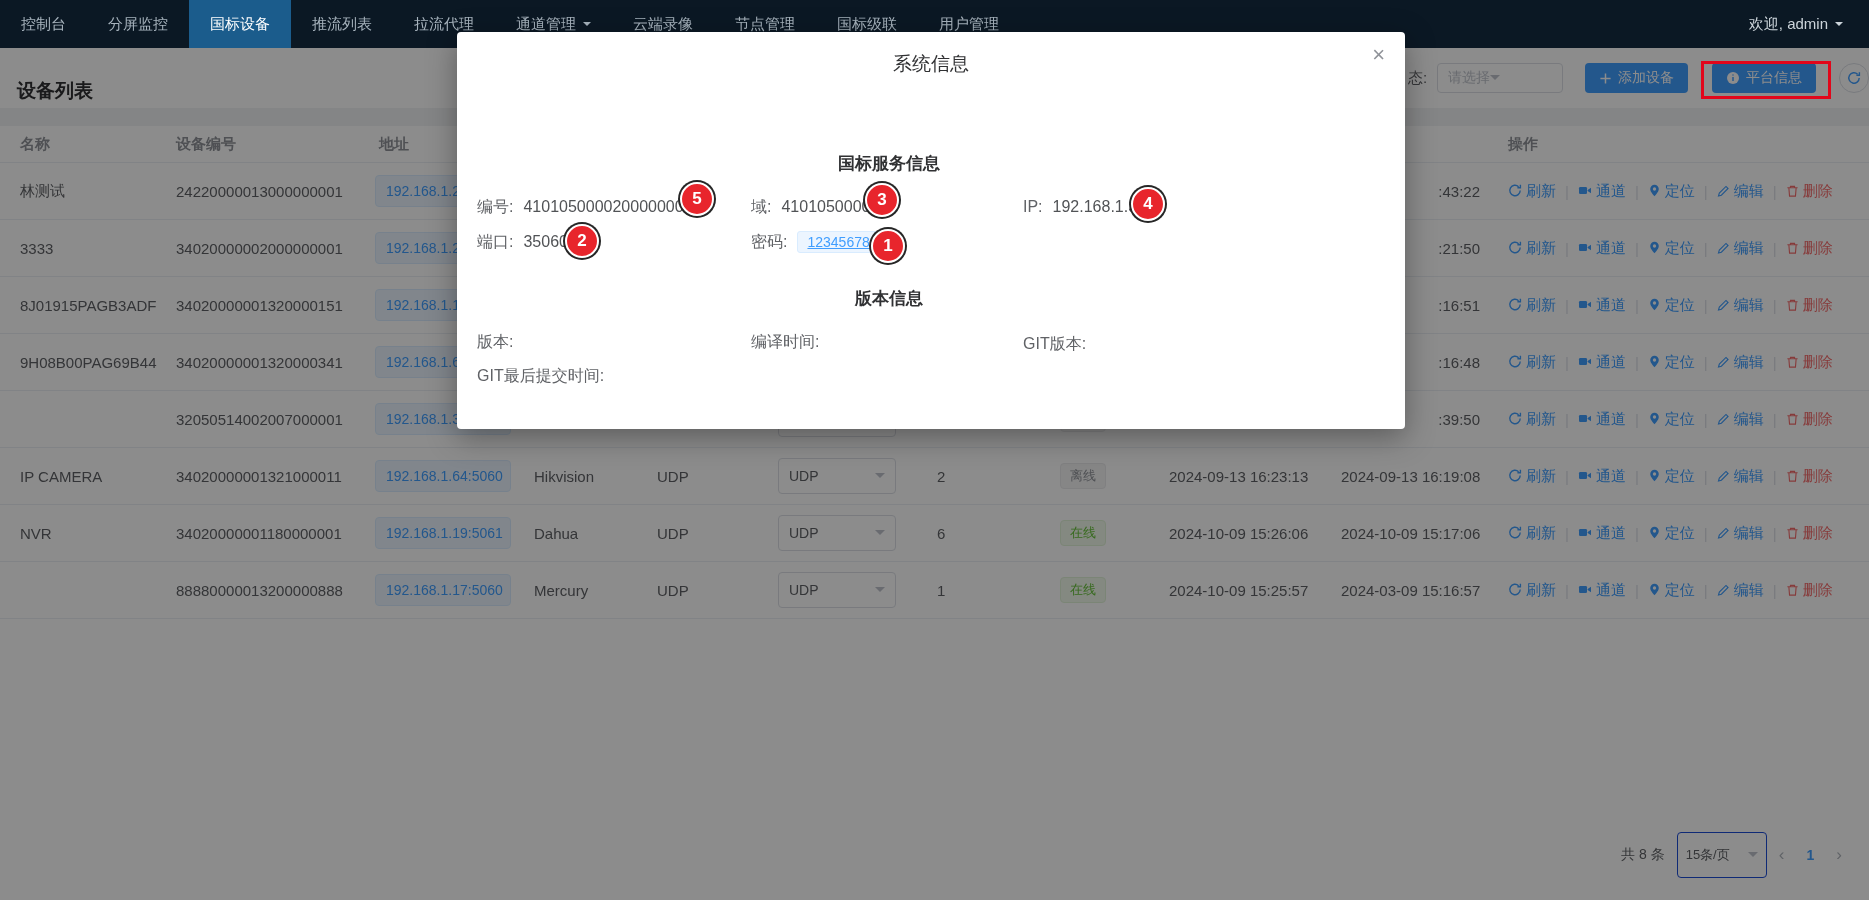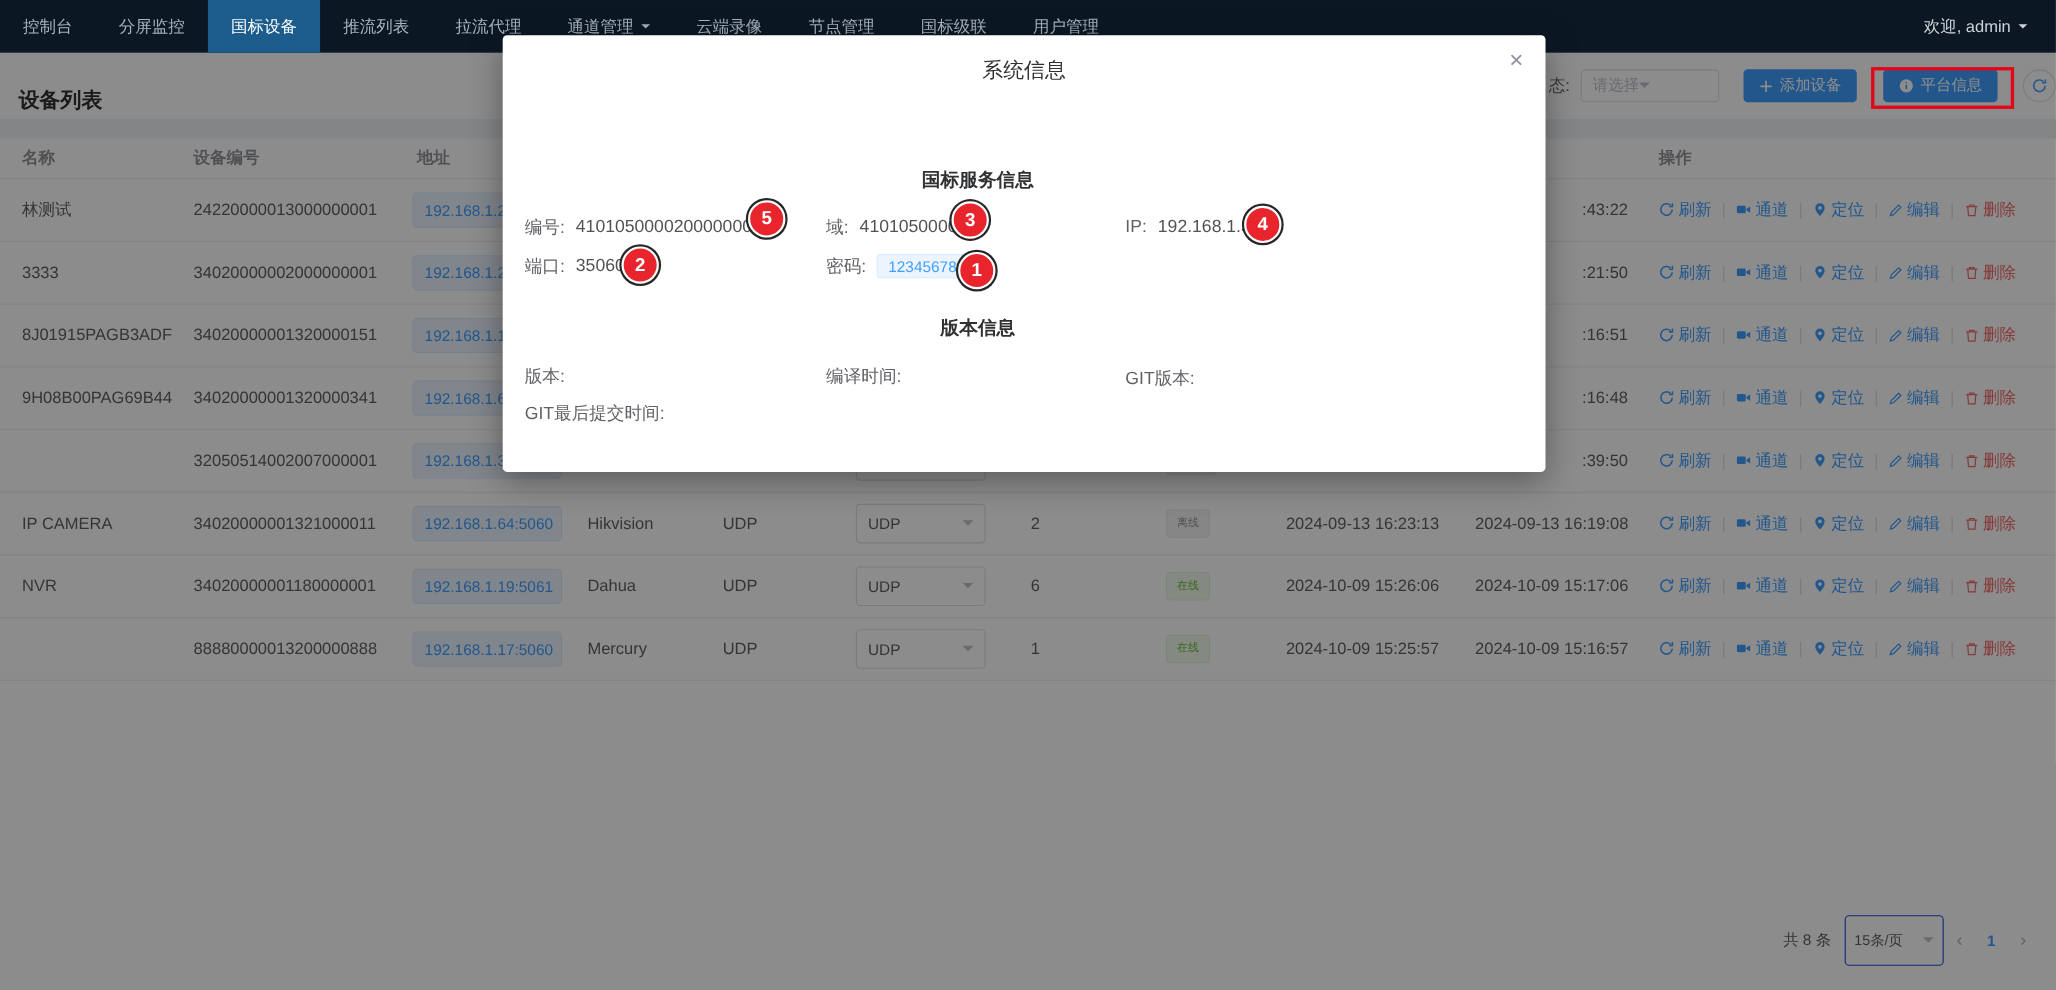--- a/index.html
+++ b/index.html
@@ -32,21 +32,21 @@
   .c{position:absolute;top:50%;transform:translateY(-50%);white-space:nowrap;}
   .col-name{left:20px;}.col-id{left:176px;}
   .tagaddr{left:375px;width:136px;height:32px;line-height:30px;box-sizing:border-box;padding:0 10px;overflow:hidden;
            color:#409eff;background:#ecf5ff;border:1px solid #d9ecff;border-radius:4px;font-size:14px;cursor:pointer;}
   .col-manu{left:534px;}.col-trans{left:657px;}
   .col-sel{left:778px;width:118px;height:36px;box-sizing:border-box;border:1px solid #dcdfe6;border-radius:4px;
            background:#fff;display:flex;align-items:center;justify-content:space-between;padding:0 10px;
            color:#606266;font-size:14px;cursor:pointer;}
   .sel-caret{width:0;height:0;border:5px solid transparent;border-top-color:#c0c4cc;transform:translateY(2px);}
   .col-chan{left:937px;}
-  .col-stag{left:1060px;height:26px;line-height:24px;box-sizing:border-box;padding:0 9px;border-radius:4px;font-size:10px;}
+  .col-stag{left:1060px;height:26px;line-height:24px;box-sizing:border-box;padding:0 9px;border-radius:4px;font-size:13px;}
   .tag-online{color:#67c23a;background:#f0f9eb;border:1px solid #e1f3d8;}
   .tag-offline{color:#909399;background:#f4f4f5;border:1px solid #e9e9eb;}
   .tag-hidden{width:46px;background:#f4f4f5;border:1px solid #e9e9eb;}
   .col-reg{left:1169px;}
   .col-hbt{left:1341px;width:139px;}
   .col-hbt.partial{text-align:right;}
   .col-acts{left:1508px;display:flex;align-items:center;gap:9px;}
   .act{display:inline-flex;align-items:center;gap:4px;font-size:15px;cursor:pointer;text-decoration:none;}
   .act b{font-weight:normal;}
   .blue{color:#409eff;}.red{color:#f56c6c;}
@@ -66,21 +66,21 @@
   .dlg-title{position:absolute;left:0;top:19px;width:100%;text-align:center;font-size:19px;color:#303133;}
   .dlg-close{position:absolute;right:20px;top:12px;font-size:22px;color:#909399;cursor:pointer;line-height:1;}
   .sec-title{position:absolute;left:0;width:864px;text-align:center;font-size:17px;font-weight:bold;color:#303133;}
   .sec1{top:120px;}.sec2{top:255px;}
   .fld{position:absolute;display:flex;align-items:center;gap:10px;font-size:16px;color:#606266;height:26px;white-space:nowrap;}
   .fld .val{color:#515356;}
   .f-id{left:20px;top:162px;}.f-domain{left:294px;top:162px;}.f-ip{left:566px;top:162px;}
   .f-port{left:20px;top:197px;}.f-pass{left:294px;top:197px;}
   .f-version{left:20px;top:297px;}.f-build{left:294px;top:297px;}.f-git{left:566px;top:297px;align-items:flex-end;}
   .f-commit{left:20px;top:331px;}
-  .pass-tag{color:#409eff;background:#ecf5ff;border:1px solid #d9ecff;border-radius:3px;padding:2px 9px;font-size:14px;cursor:pointer;}
+  .pass-tag{color:#409eff;background:#ecf5ff;border:1px solid #d9ecff;border-radius:3px;padding:2px 9px;font-size:14px;cursor:pointer;text-decoration:underline;}
   .marker{position:absolute;width:30px;height:30px;border-radius:50%;background:#e8252c;border:2px solid #fff;
           box-shadow:0 0 0 2px #262626;color:#fff;font-size:17px;font-weight:bold;display:flex;align-items:center;
           justify-content:center;z-index:40;}
   .mk-5{left:680px;top:182px;}.mk-3{left:865px;top:183px;}.mk-4{left:1131px;top:187px;}
   .mk-2{left:565px;top:224px;}.mk-1{left:871px;top:229px;}
   .hl-box{position:absolute;left:1701px;top:61px;width:124px;height:32px;border:3px solid #e2061a;z-index:40;}
 </style>
 </head>
 <body>
 
@@ -597,21 +597,21 @@
     <span class="c tagaddr">192.168.1.17:5060</span>
     <span class="c col-manu">Mercury</span>
     <span class="c col-trans">UDP</span>
     <span class="c col-sel">
       <span>UDP</span>
       <i class="sel-caret"></i>
     </span>
     <span class="c col-chan">1</span>
     <span class="c col-stag tag-online">在线</span>
     <span class="c col-reg">2024-10-09 15:25:57</span>
-    <span class="c col-hbt">2024-10-09 15:16:57</span>
+    <span class="c col-hbt">2024-03-09 15:16:57</span>
     <span class="c col-acts">
       <a class="act blue">
         <span class="icon">
                 <svg width="14" height="14" viewBox="0 0 14 14">
                   <path d="M12.2 7A5.2 5.2 0 1 1 10.6 3.2" fill="none" stroke="currentColor" stroke-width="1.4"></path>
                   <path d="M12.4 1.2v3h-3" fill="none" stroke="currentColor" stroke-width="1.4"></path>
                 </svg>
               </span>
         <b>刷新</b>
       </a>

